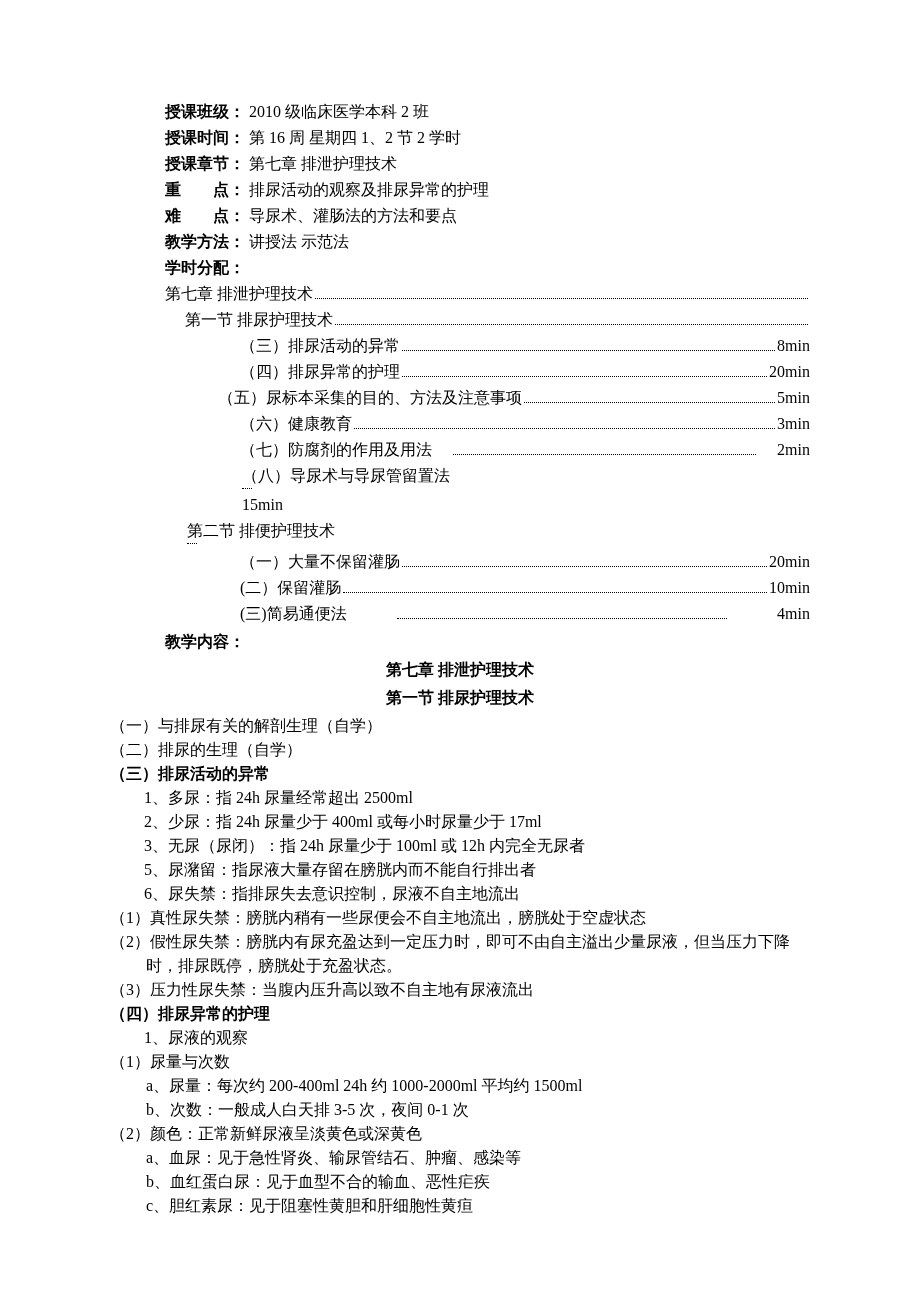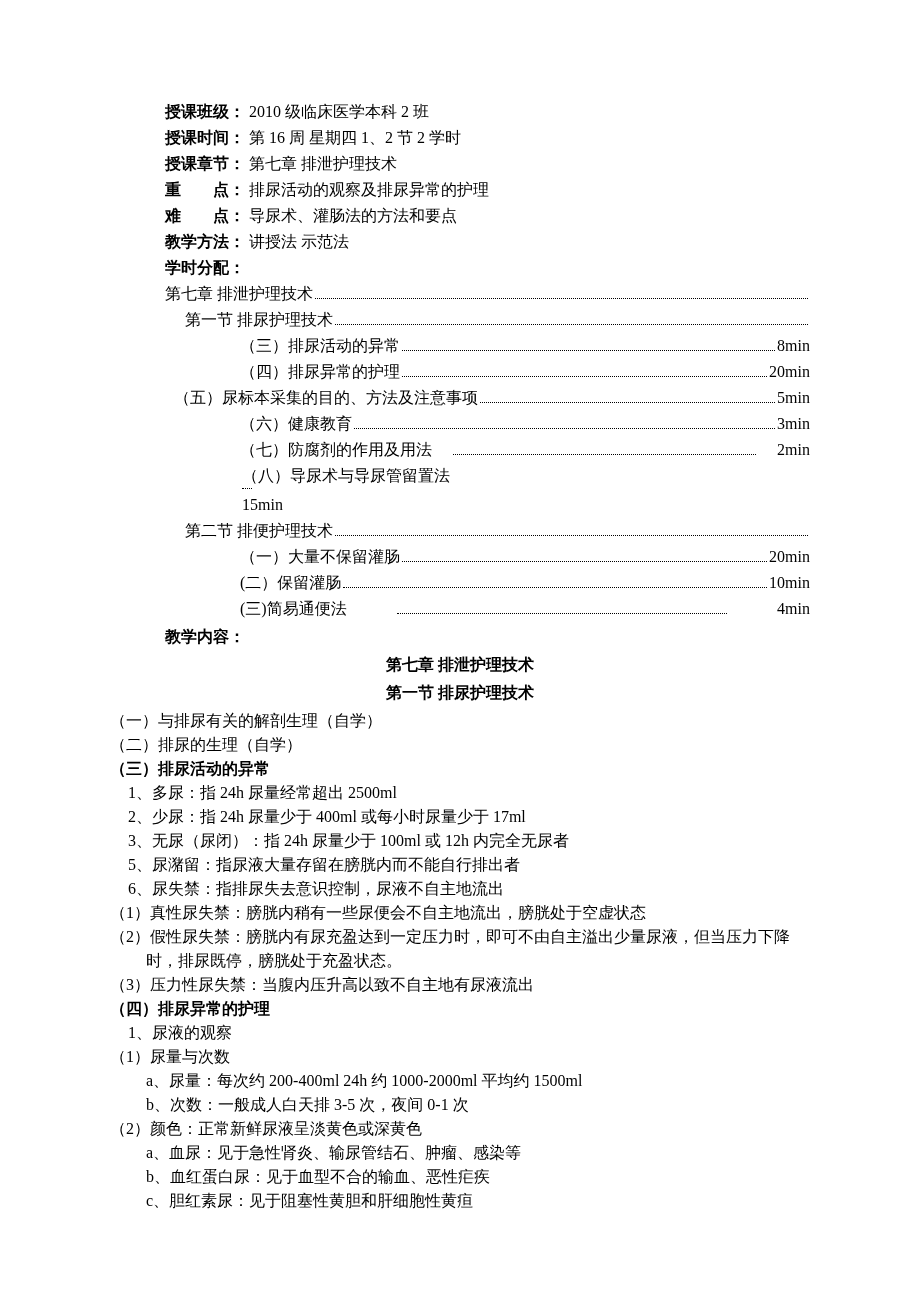--- a/index.html
+++ b/index.html
@@ -40,21 +40,21 @@
     min-width: 10px;
   }
   .toc-time { flex: 0 0 auto; }
   .section-title {
     text-align: center;
     font-weight: bold;
     margin: 4px 0;
   }
   .bold { font-weight: bold; }
   .body-line { margin-left: 0; }
-  .body-indent-1 { margin-left: 18px; font-family: Liberation Serif, serif; }
+  .body-indent-1 { margin-left: 34px; font-family: Liberation Serif, serif; }
   .body-indent-2 { margin-left: 36px; }
   .hang {
     padding-left: 36px;
     text-indent: -36px;
   }
   .content-label {
     font-weight: bold;
     margin-top: 4px;
   }
 </style>
@@ -103,41 +103,41 @@
       <div class="toc-row" style="margin-left: 130px;">
         <span class="toc-label">（三）排尿活动的异常</span>
         <span class="toc-dots"></span>
         <span class="toc-time">8min</span>
       </div>
       <div class="toc-row" style="margin-left: 130px;">
         <span class="toc-label">（四）排尿异常的护理</span>
         <span class="toc-dots"></span>
         <span class="toc-time">20min</span>
       </div>
-      <div class="toc-row" style="margin-left: 64px;">
+      <div class="toc-row" style="margin-left: 108px;">
         <span class="toc-label">（五）尿标本采集的目的、方法及注意事项</span>
         <span class="toc-dots"></span>
         <span class="toc-time">5min</span>
       </div>
       <div class="toc-row" style="margin-left: 130px;">
         <span class="toc-label">（六）健康教育</span>
         <span class="toc-dots"></span>
         <span class="toc-time">3min</span>
       </div>
       <div class="toc-row" style="margin-left: 130px; gap: 19px;">
         <span class="toc-label">（七）防腐剂的作用及用法</span>
         <span class="toc-dots"></span>
         <span class="toc-time">2min</span>
       </div>
       <div class="toc-row" style="margin-left: 130px; flex-direction: column;">
         <span class="toc-label">（八）导尿术与导尿管留置法</span>
         <span class="toc-dots"></span>
         <span class="toc-time">15min</span>
       </div>
-      <div class="toc-row" style="margin-left: 75px;">
+      <div class="toc-row" style="margin-left: 75px; flex-direction: column;">
         <span class="toc-label">第二节    排便护理技术</span>
         <span class="toc-dots"></span>
       </div>
       <div class="toc-row" style="margin-left: 130px;">
         <span class="toc-label">（一）大量不保留灌肠</span>
         <span class="toc-dots"></span>
         <span class="toc-time">20min</span>
       </div>
       <div class="toc-row" style="margin-left: 130px;">
         <span class="toc-label">(二）保留灌肠</span>

